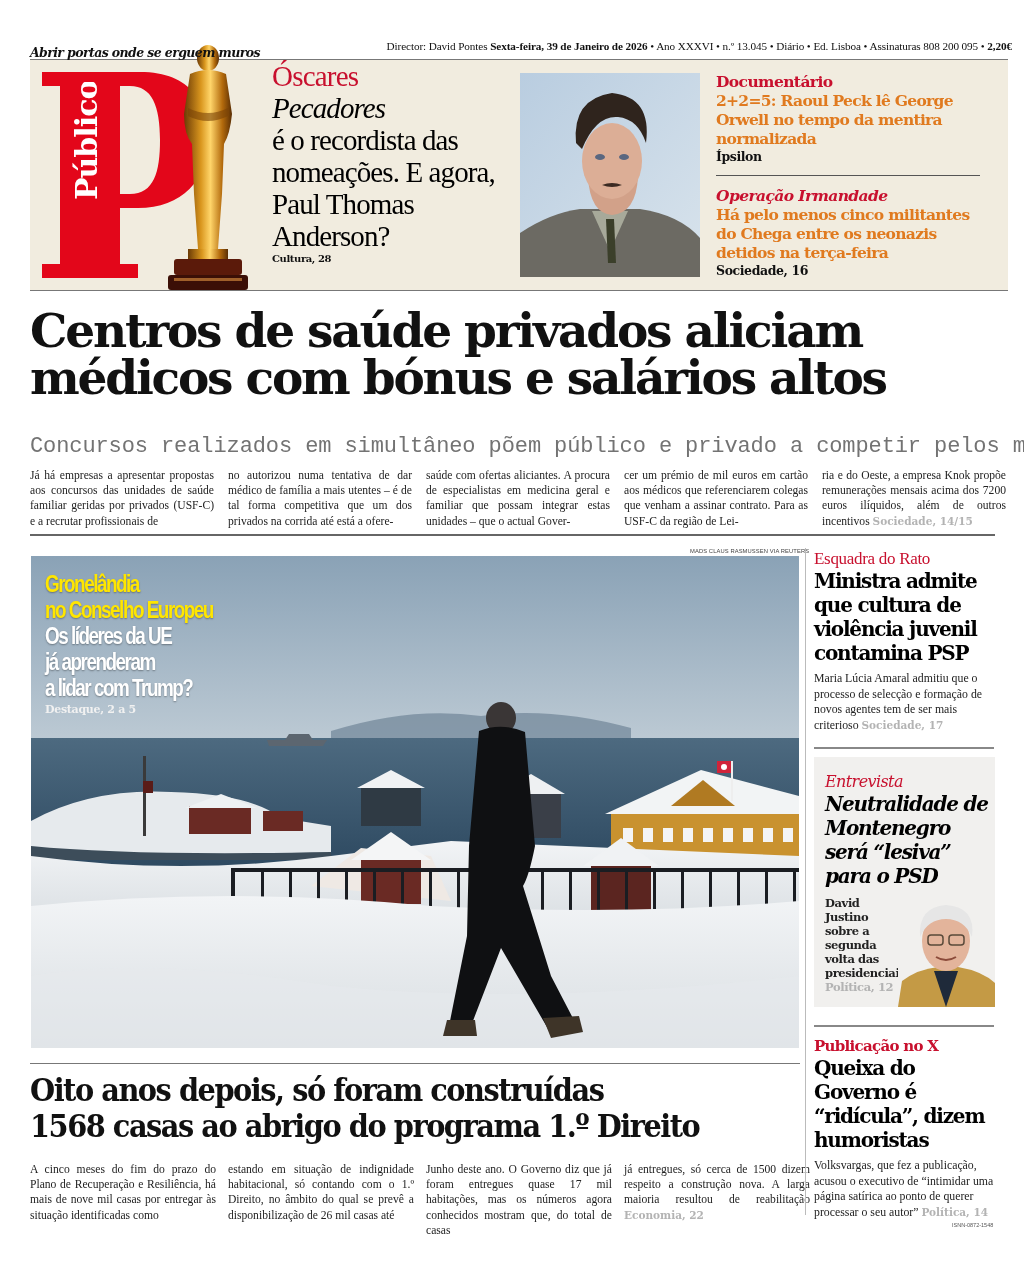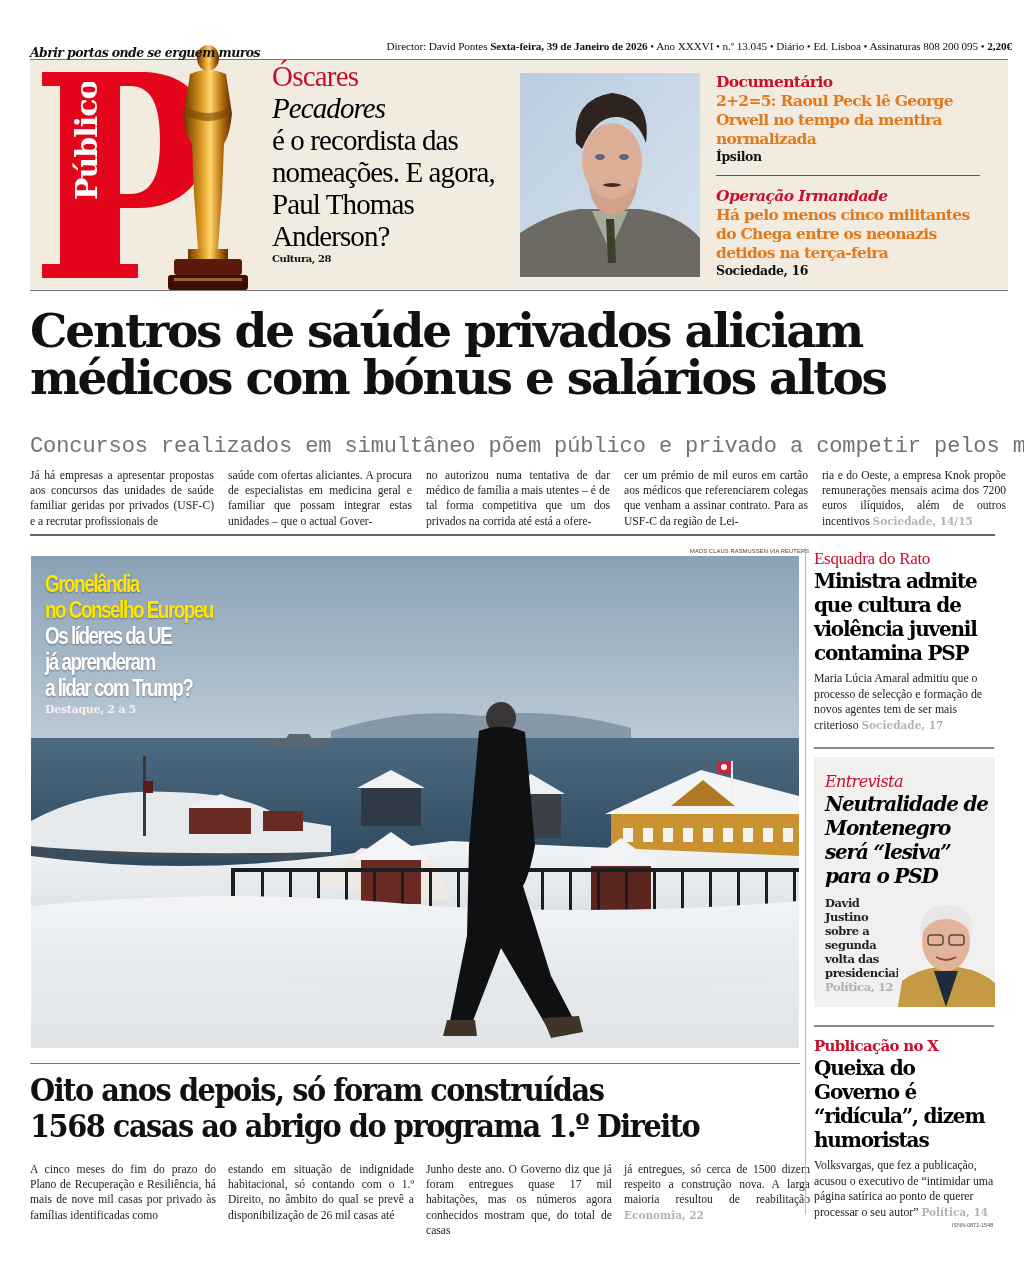--- a/index.html
+++ b/index.html
@@ -153,22 +153,22 @@
     <div class="rt-kicker it">Operação Irmandade</div>
     <div class="rt-title">Há pelo menos cinco militantes do Chega entre os neonazis detidos na terça-feira</div>
     <div class="rt-ref">Sociedade, 16</div>
   </div>
 </div>
 
 <h1 class="abs lead-headline">Centros de saúde privados aliciam médicos com bónus e salários altos</h1>
 <div class="abs lead-standfirst">Concursos realizados em simultâneo põem público e privado a competir pelos mesmos médicos</div>
 <div class="abs lead-body">
   <p class="col">Já há empresas a apresentar propostas aos concursos das unidades de saúde familiar geridas por privados (USF-C) e a recrutar profissionais de</p>
+  <p class="col">no autorizou numa tentativa de dar médico de família a mais utentes – é de tal forma competitiva que um dos privados na corrida até está a ofere-</p>
   <p class="col">saúde com ofertas aliciantes. A procura de especialistas em medicina geral e familiar que possam integrar estas unidades – que o actual Gover-</p>
-  <p class="col">no autorizou numa tentativa de dar médico de família a mais utentes – é de tal forma competitiva que um dos privados na corrida até está a ofere-</p>
   <p class="col">cer um prémio de mil euros em cartão aos médicos que referenciarem colegas que venham a assinar contrato. Para as USF-C da região de Lei-</p>
   <p class="col"><span>ria e do Oeste, a empresa Knok propõe remunerações mensais acima dos 7200 euros ilíquidos, além de outros incentivos</span> <span class="ref">Sociedade, 14/15</span></p>
 </div>
 <div class="abs rule-wide"></div>
 
 <div class="abs credit">MADS CLAUS RASMUSSEN VIA REUTERS</div>
 <svg class="abs photo" viewBox="0 0 768 492" preserveAspectRatio="none">
   <defs>
     <linearGradient id="sky" x1="0" y1="0" x2="0" y2="1">
       <stop offset="0" stop-color="#8aa2b6"></stop>
@@ -265,21 +265,21 @@
   <div class="po-title">a lidar com Trump?</div>
   <div class="po-ref">Destaque, 2 a 5</div>
 </div>
 
 <div class="abs sec-rule"></div>
 <h2 class="abs sec-headline">
   <div>Oito anos depois, só foram construídas</div>
   <div>1568 casas ao abrigo do programa 1.º Direito</div>
 </h2>
 <div class="abs sec-body">
-  <p class="col">A cinco meses do fim do prazo do Plano de Recuperação e Resiliência, há mais de nove mil casas por privado às famílias identificadas como</p>
+  <p class="col">A cinco meses do fim do prazo do Plano de Recuperação e Resiliência, há mais de nove mil casas por entregar às situação identificadas como</p>
   <p class="col">estando em situação de indignidade habitacional, só contando com o 1.º Direito, no âmbito do qual se prevê a disponibilização de 26 mil casas até</p>
   <p class="col">Junho deste ano. O Governo diz que já foram entregues quase 17 mil habitações, mas os números agora conhecidos mostram que, do total de casas</p>
   <p class="col"><span>já entregues, só cerca de 1500 dizem respeito a construção nova. A larga maioria resultou de reabilitação</span> <span class="ref">Economia, 22</span></p>
 </div>
 
 <div class="abs vrule"></div>
 
 <div class="abs rc" style="top:549px">
   <div class="rc-kicker">Esquadra do Rato</div>
   <div class="rc-title">Ministra admite que cultura de violência juvenil contamina PSP</div>

